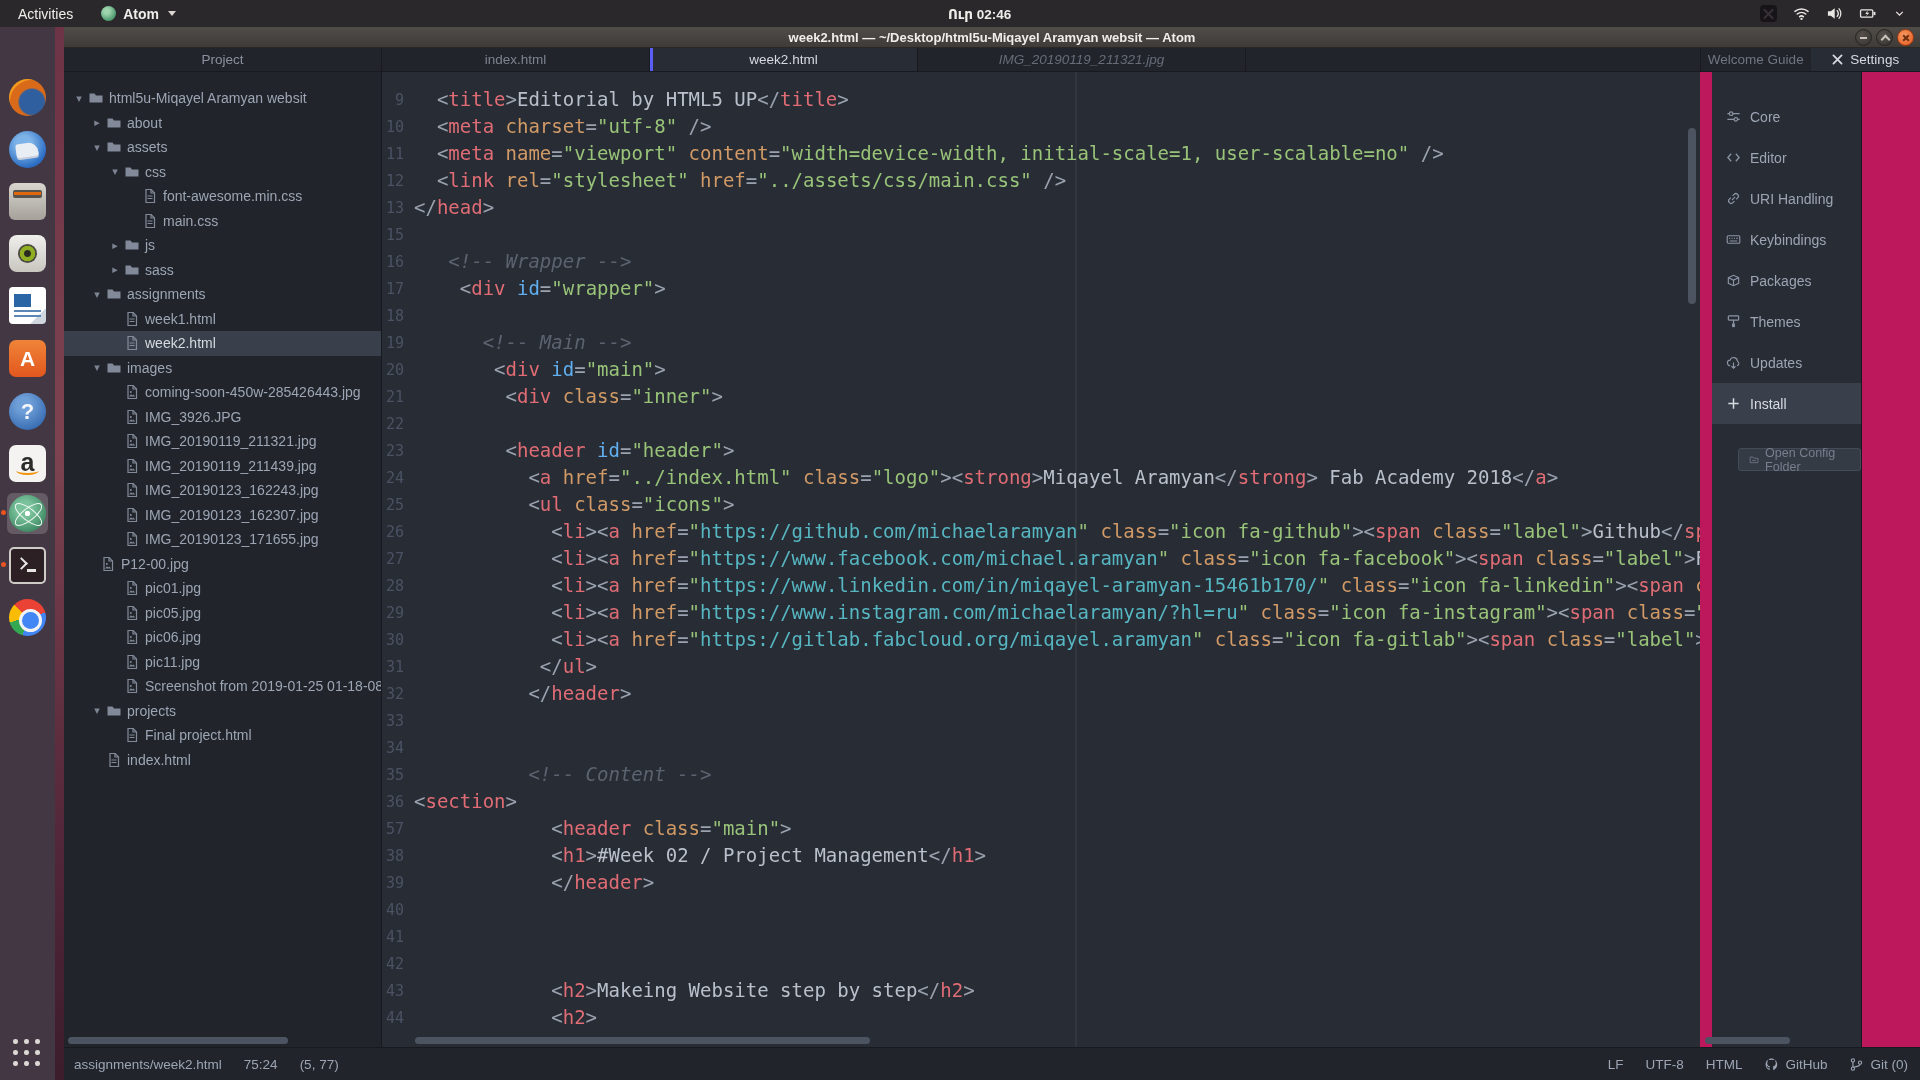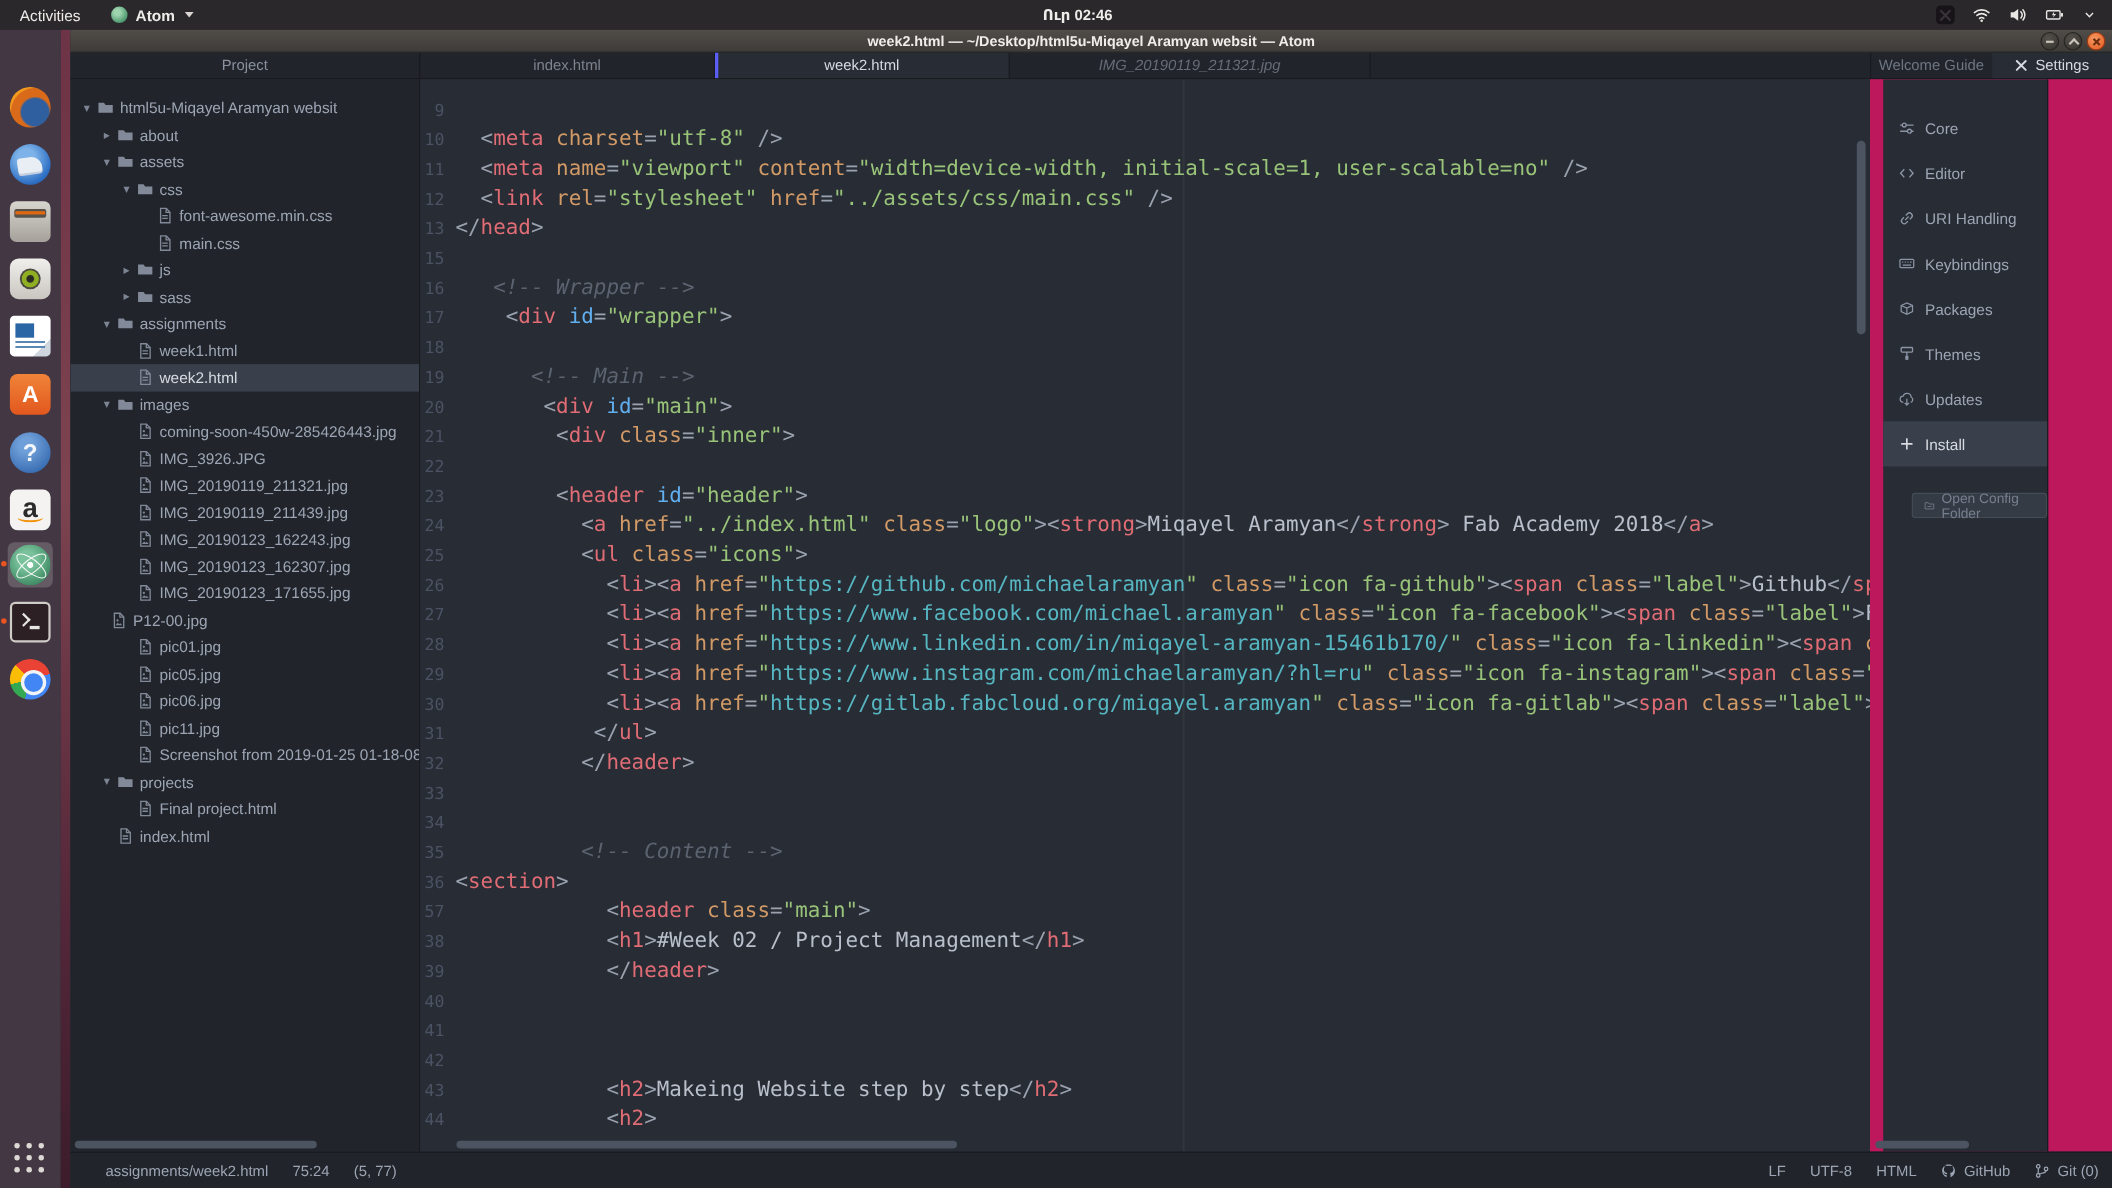--- a/index.html
+++ b/index.html
@@ -141,21 +141,21 @@
   .srow { height:41px; display:flex; align-items:center; gap:9px; padding-left:14px; color:#9da5b4; font-size:14px; }
   .srow.selected { background:#3a404b; color:#d7dae0; }
   .srow svg { width:15px; height:15px; flex:0 0 15px; }
   .cfg-btn { position:absolute; left:26px; top:376px; height:23px; padding:0 10px; display:inline-flex; align-items:center;
     gap:6px; background:#353b45; border:1px solid #444b57; border-radius:3px; color:#767f8e; font-size:12.5px; }
   .cfg-btn svg { width:13px; height:13px; }
   .set-hscroll { position:absolute; left:5px; bottom:3px; width:85px; height:7px; background:#4d5461; border-radius:4px; }
 
   
   .statusbar { position:absolute; left:64px; top:1047px; width:1856px; height:33px; background:#21252b;
-    border-top:1px solid #181a1f; display:flex; align-items:center; color:#9da5b4; font-size:13.5px;padding-left:22px; }
+    border-top:1px solid #181a1f; display:flex; align-items:center; color:#9da5b4; font-size:13.5px; }
   .sb-left { display:flex; gap:22px; margin-left:10px; }
   .sb-right { display:flex; gap:22px; margin-left:auto; margin-right:12px; align-items:center; }
   .sb-item { display:flex; align-items:center; gap:6px; }
   .sb-item svg { width:15px; height:15px; }
 
   .hidden-defs { position:absolute; width:0; height:0; overflow:hidden; }
 </style>
 </head>
 <body>
 
@@ -613,20 +613,21 @@
         </div>
       </div>
     <div class="tree-hscroll"></div>
   </div>
 
   <div class="editor">
     <div class="wrap-guide"></div>
     <div class="code" id="code-lines">
         <div class="crow">
           <span class="lnum">9</span>
+          <span class="cline"><span class="tk-p">  &lt;</span><span class="tk-t">title</span><span class="tk-p">&gt;</span><span class="tk-x">Editorial by HTML5 UP</span><span class="tk-p">&lt;/</span><span class="tk-t">title</span><span class="tk-p">&gt;</span></span>
         </div>
         <div class="crow">
           <span class="lnum">10</span>
           <span class="cline"><span class="tk-p">  &lt;</span><span class="tk-t">meta</span><span class="tk-a"> charset</span><span class="tk-p">=</span><span class="tk-s">"utf-8"</span><span class="tk-p"> /&gt;</span></span>
         </div>
         <div class="crow">
           <span class="lnum">11</span>
           <span class="cline"><span class="tk-p">  &lt;</span><span class="tk-t">meta</span><span class="tk-a"> name</span><span class="tk-p">=</span><span class="tk-s">"viewport"</span><span class="tk-a"> content</span><span class="tk-p">=</span><span class="tk-s">"width=device-width, initial-scale=1, user-scalable=no"</span><span class="tk-p"> /&gt;</span></span>
         </div>
         <div class="crow">

